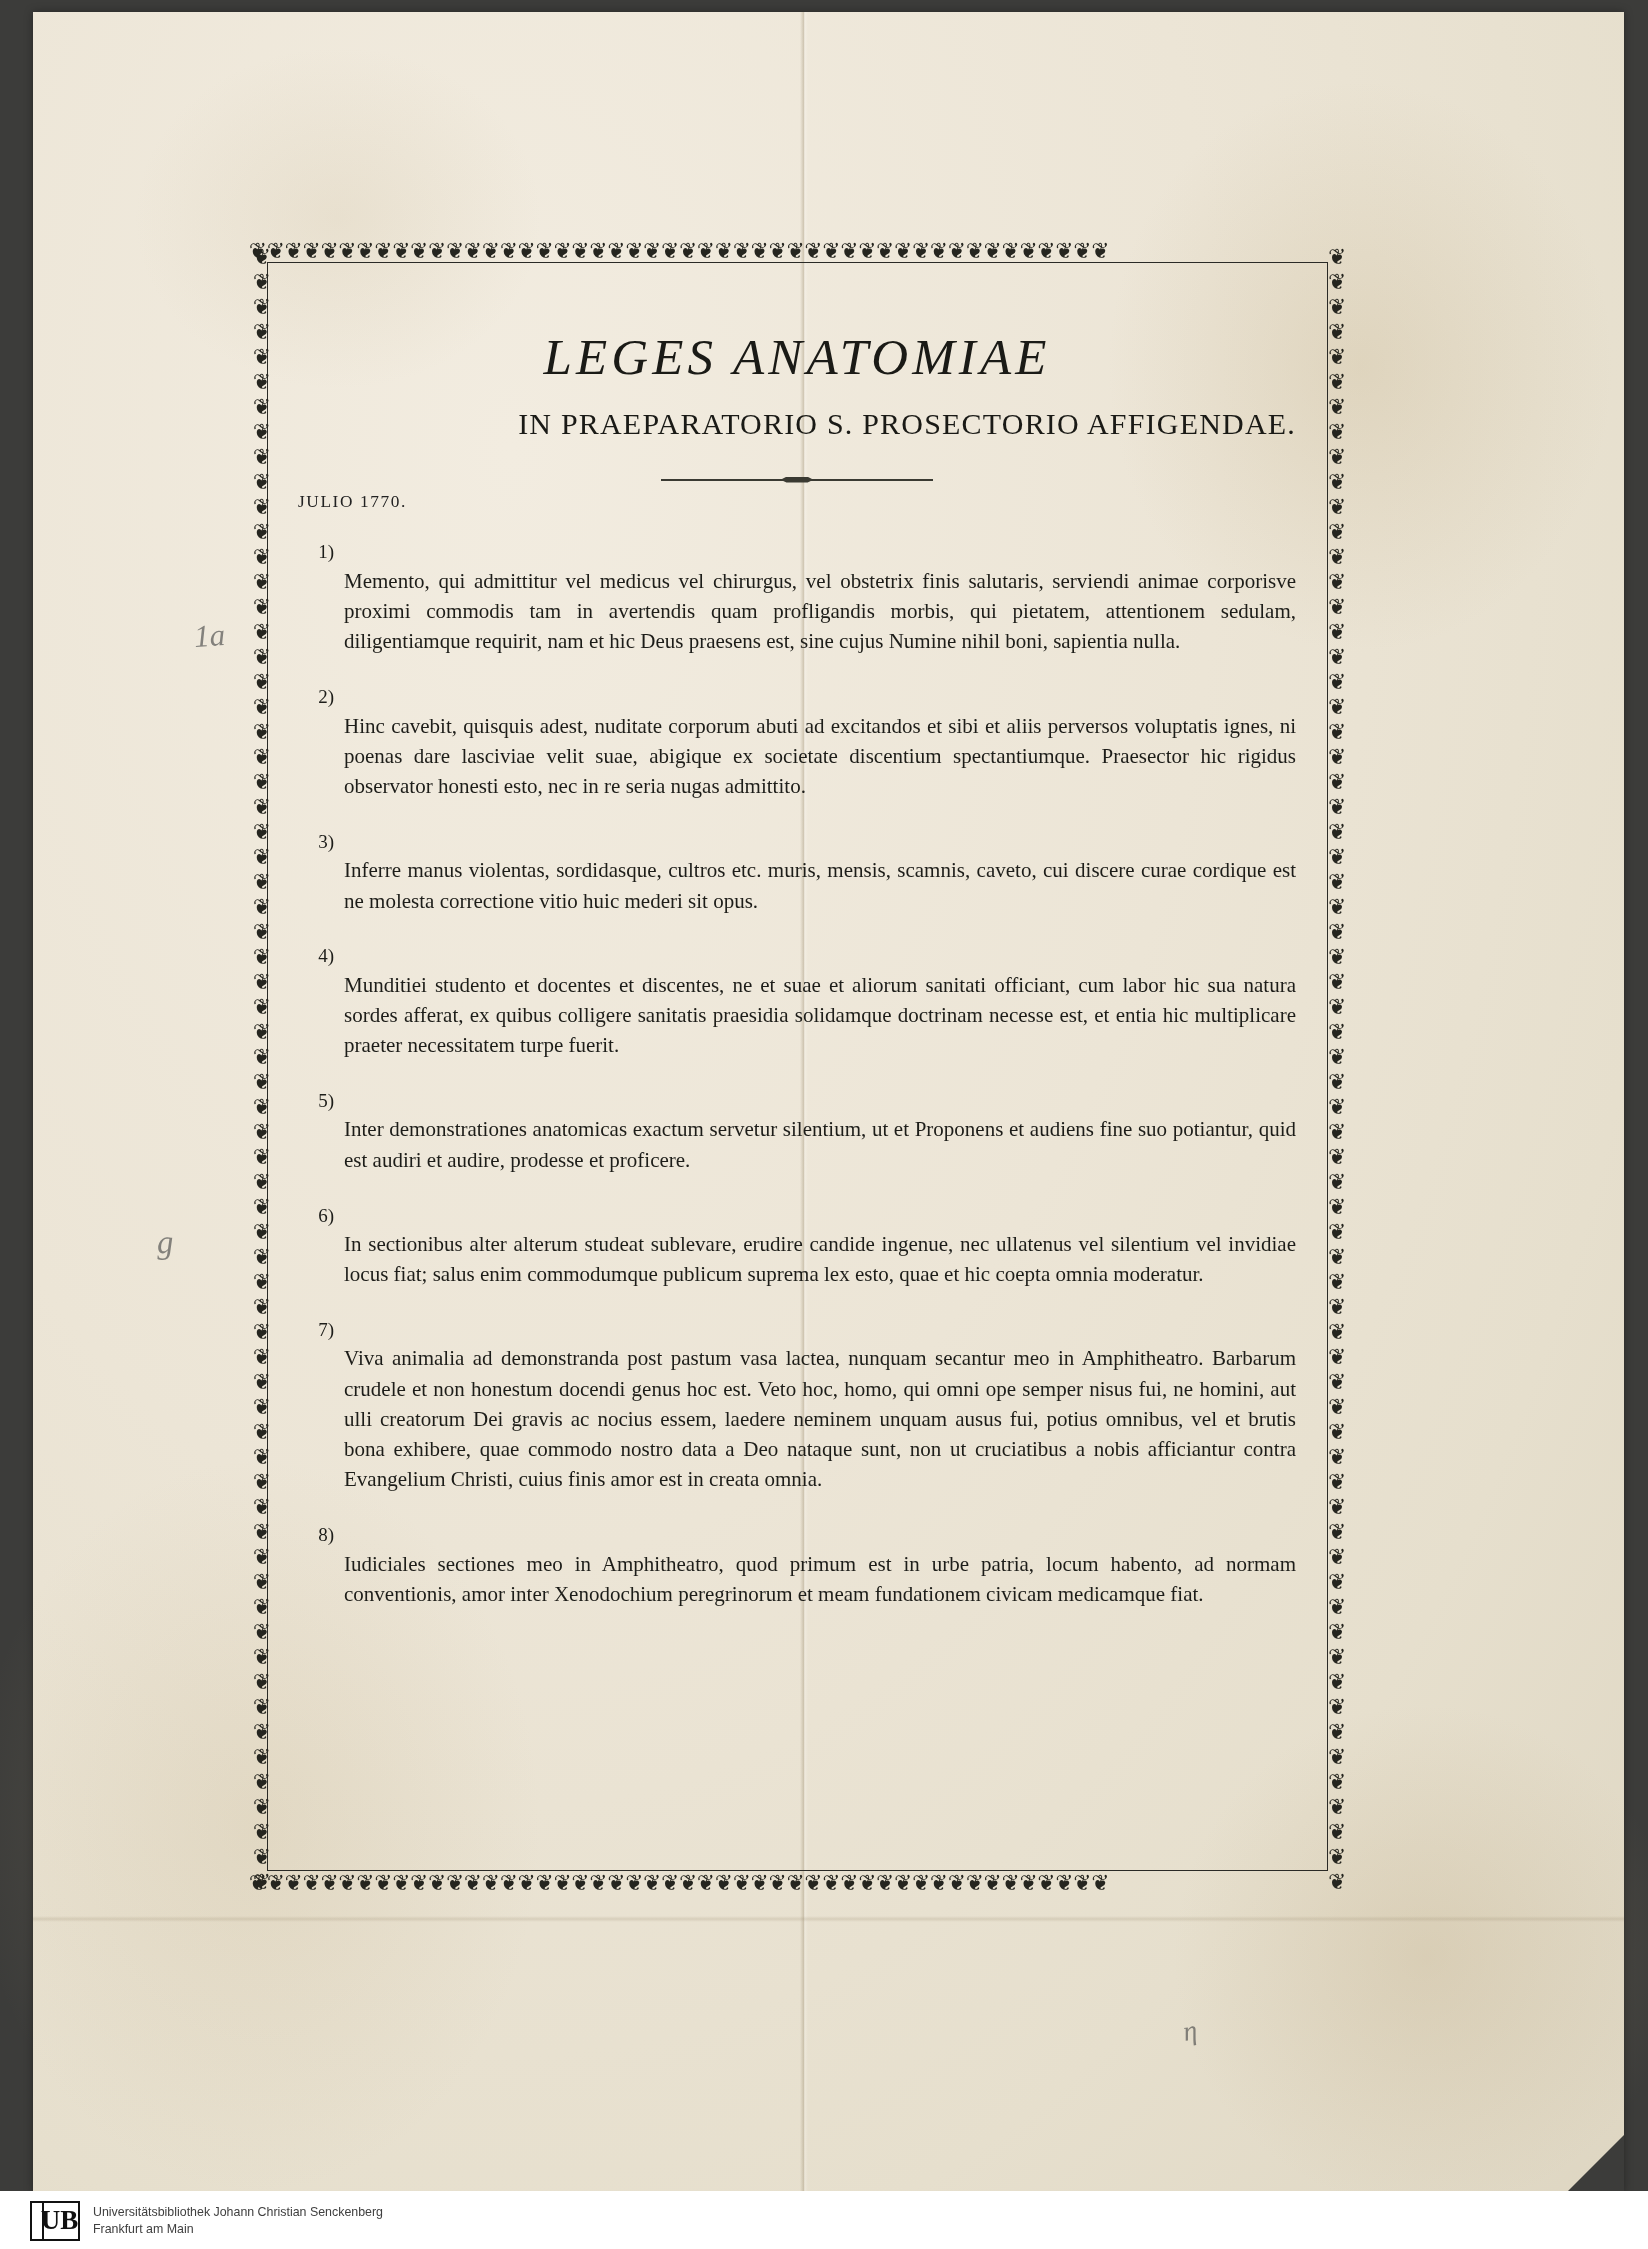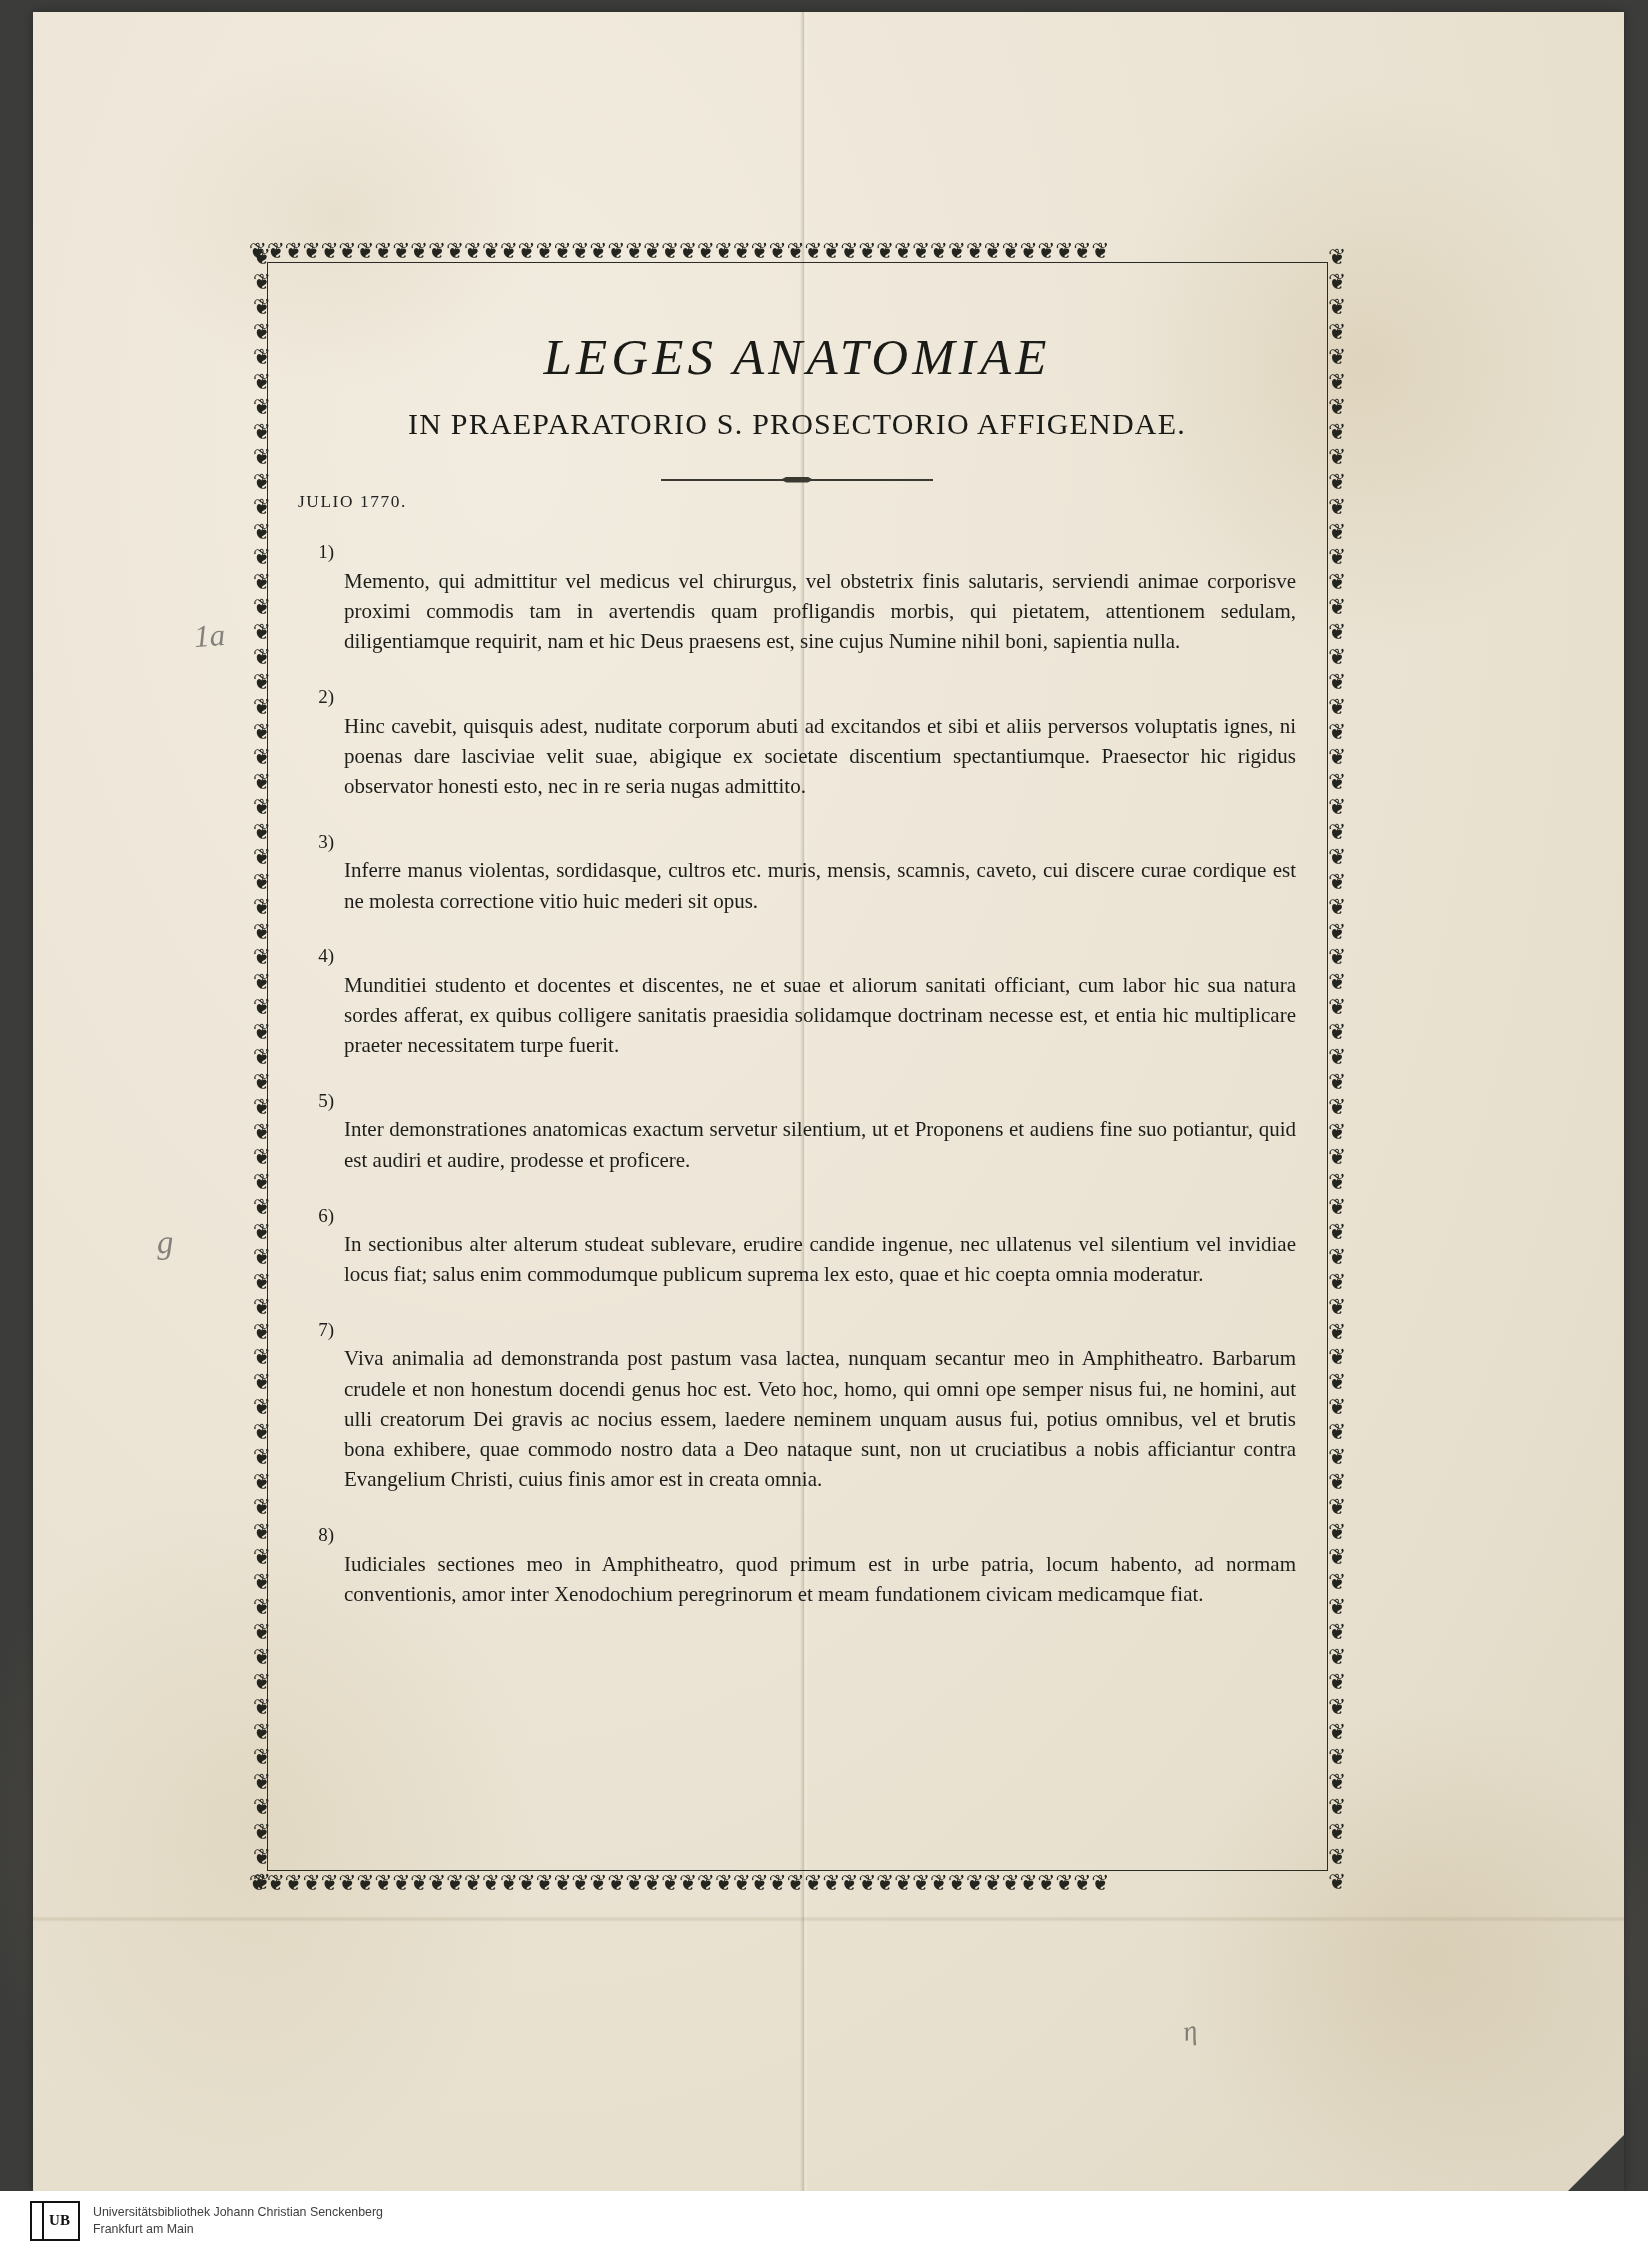--- a/index.html
+++ b/index.html
@@ -127,21 +127,21 @@
     text-align: center;
     font-size: 51px;
     letter-spacing: 4.1px;
     font-family: "Liberation Serif", serif;
     font-weight: 400;
     margin-top: 35px;
     color: #1a1a16;
     font-style: italic;
   }
   .doc-subtitle {
-    text-align: center;
+    text-align: right;
     font-size: 30px;
     letter-spacing: 1.2px;
     margin-top: 21.4px;
     color: #1a1a16;
   }
   .rule-wrap {
     text-align: center;
     margin-top: 28px;
     height: 11.5px;
   }
@@ -239,21 +239,21 @@
   }
   #footer .logo .bar {
     position: absolute;
     left: 10px; top: 0; bottom: 0;
     width: 1.6px;
     background: #111;
   }
   #footer .logo span {
     font-family: "Liberation Serif", serif;
     font-weight: bold;
-    font-size: 15px;
+    font-size: 27px;
     margin-left: 9px;
     color: #111;
   }
   #footer .ftext {
     margin-left: 13px;
     line-height: 1.3;
   }
   #footer .ftext div {
     font-family: "Liberation Sans", sans-serif;
     font-size: 12.4px;

